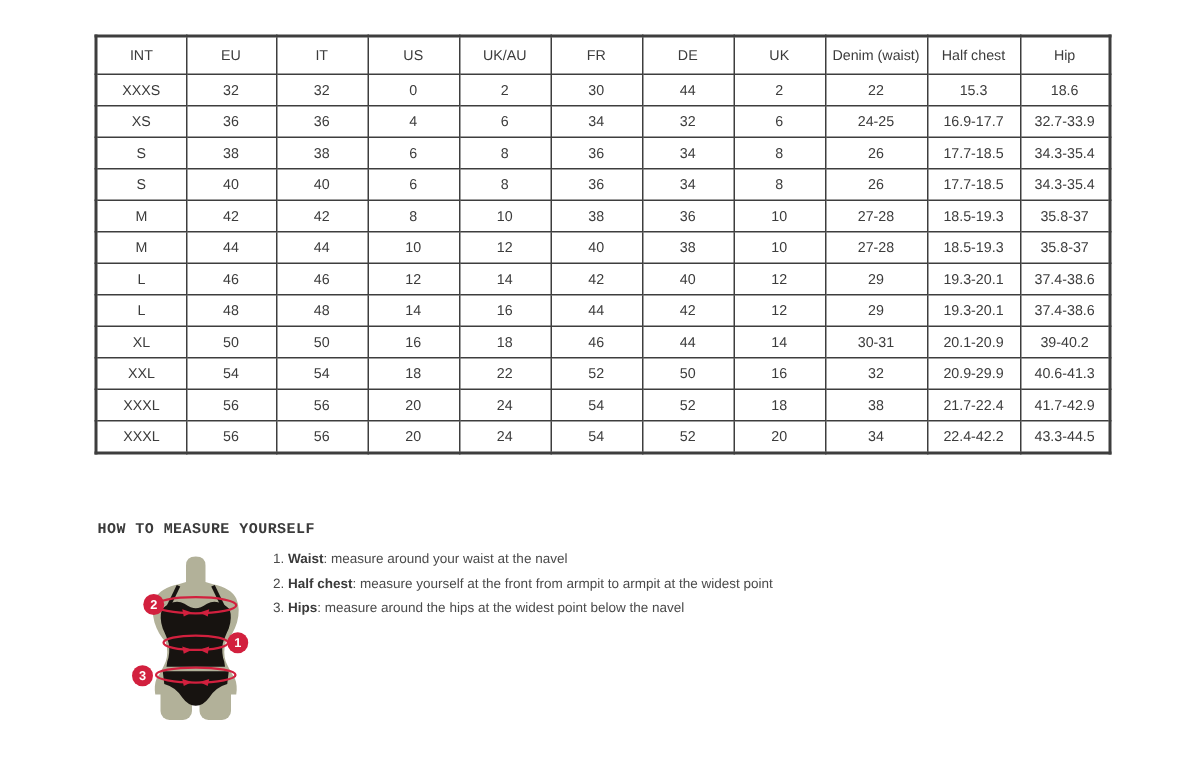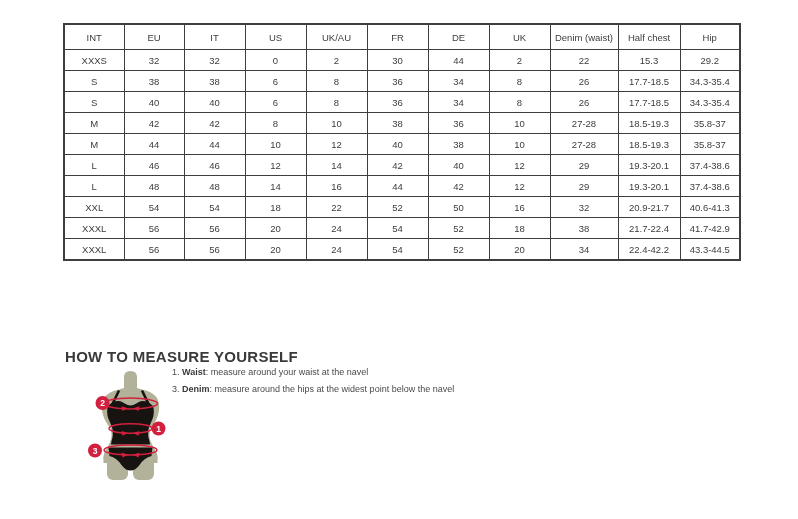--- a/index.html
+++ b/index.html
@@ -28,26 +28,27 @@
     color:#3c3c3c;
     padding:0;
     white-space:nowrap;
     overflow:hidden;
   }
   .size-table thead th { height:24px;margin-top:34px; }
   .size-table tbody td { height:20px; }
   
   .measure-title {
     position:absolute; left:65px; top:348px;
-    font-size:15px; font-weight:700;
+    font-size:10px; font-weight:700;
     letter-spacing:.3px;
     color:#3a3a3a;
+    font-family:Liberation Mono, monospace;
   }
   .steps {
-    position:absolute; left:172px; top:368px;
+    position:absolute; left:182px; top:368px;
     font-size:9px; color:#4a4a4a;
   }
   .step { margin-bottom:7.6px; line-height:9px; }
   .step strong { font-weight:700; color:#3a3a3a; }
   .figure-wrap {
     position:absolute; left:78px; top:368px;
     width:105px; height:115px;
   }
 </style>
 </head>
@@ -87,21 +88,34 @@
         <td>XXXS</td>
         <td>32</td>
         <td>32</td>
         <td>0</td>
         <td>2</td>
         <td>30</td>
         <td>44</td>
         <td>2</td>
         <td>22</td>
         <td>15.3</td>
-        <td>29.2</td>
+        <td>18.6</td>
+      </tr>
+      <tr>
+        <td>XS</td>
+        <td>36</td>
+        <td>36</td>
+        <td>4</td>
+        <td>6</td>
+        <td>34</td>
+        <td>32</td>
+        <td>6</td>
+        <td>24-25</td>
+        <td>16.9-17.7</td>
+        <td>32.7-33.9</td>
       </tr>
       <tr>
         <td>S</td>
         <td>38</td>
         <td>38</td>
         <td>6</td>
         <td>8</td>
         <td>36</td>
         <td>34</td>
         <td>8</td>
@@ -168,30 +182,43 @@
         <td>14</td>
         <td>16</td>
         <td>44</td>
         <td>42</td>
         <td>12</td>
         <td>29</td>
         <td>19.3-20.1</td>
         <td>37.4-38.6</td>
       </tr>
       <tr>
+        <td>XL</td>
+        <td>50</td>
+        <td>50</td>
+        <td>16</td>
+        <td>18</td>
+        <td>46</td>
+        <td>44</td>
+        <td>14</td>
+        <td>30-31</td>
+        <td>20.1-20.9</td>
+        <td>39-40.2</td>
+      </tr>
+      <tr>
         <td>XXL</td>
         <td>54</td>
         <td>54</td>
         <td>18</td>
         <td>22</td>
         <td>52</td>
         <td>50</td>
         <td>16</td>
         <td>32</td>
-        <td>20.9-21.7</td>
+        <td>20.9-29.9</td>
         <td>40.6-41.3</td>
       </tr>
       <tr>
         <td>XXXL</td>
         <td>56</td>
         <td>56</td>
         <td>20</td>
         <td>24</td>
         <td>54</td>
         <td>52</td>
@@ -213,21 +240,22 @@
         <td>22.4-42.2</td>
         <td>43.3-44.5</td>
       </tr>
     </tbody>
 </table>
 
 <div class="measure-title">HOW TO MEASURE YOURSELF</div>
 
 <div class="steps" id="steps">
     <div class="step"><span>1. </span><strong>Waist</strong><span>: measure around your waist at the navel</span></div>
-    <div class="step"><span>3. </span><strong>Denim</strong><span>: measure around the hips at the widest point below the navel</span></div>
+    <div class="step"><span>2. </span><strong>Half chest</strong><span>: measure yourself at the front from armpit to armpit at the widest point</span></div>
+    <div class="step"><span>3. </span><strong>Hips</strong><span>: measure around the hips at the widest point below the navel</span></div>
   </div>
 
 <div class="figure-wrap">
   <svg width="105" height="115" viewBox="0 0 105 115" xmlns="http://www.w3.org/2000/svg">
 
     <g>
       <rect x="29" y="84" width="21" height="28" rx="6" fill="#b2b199"></rect>
       <rect x="55" y="84" width="21" height="28" rx="6" fill="#b2b199"></rect>
     </g>
 

